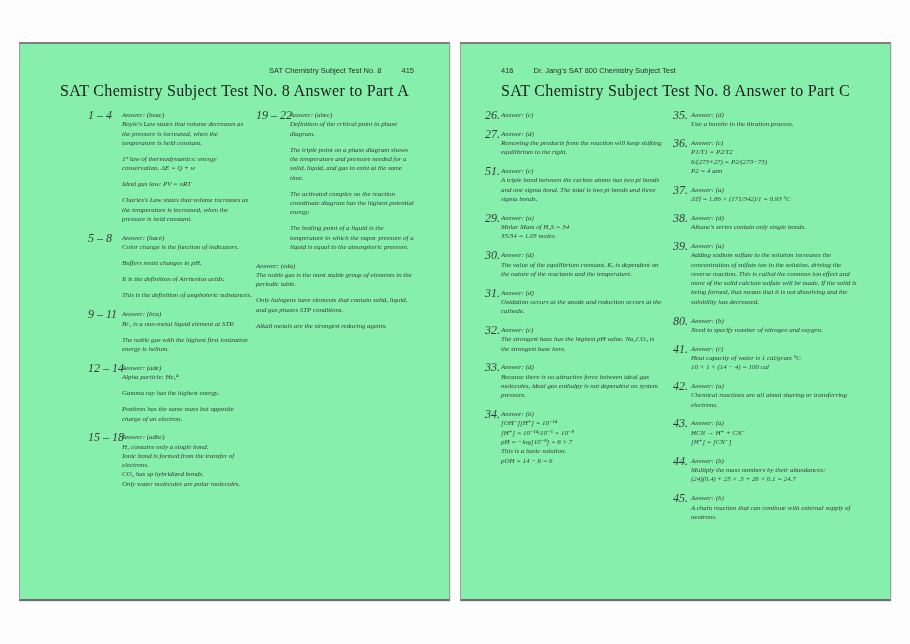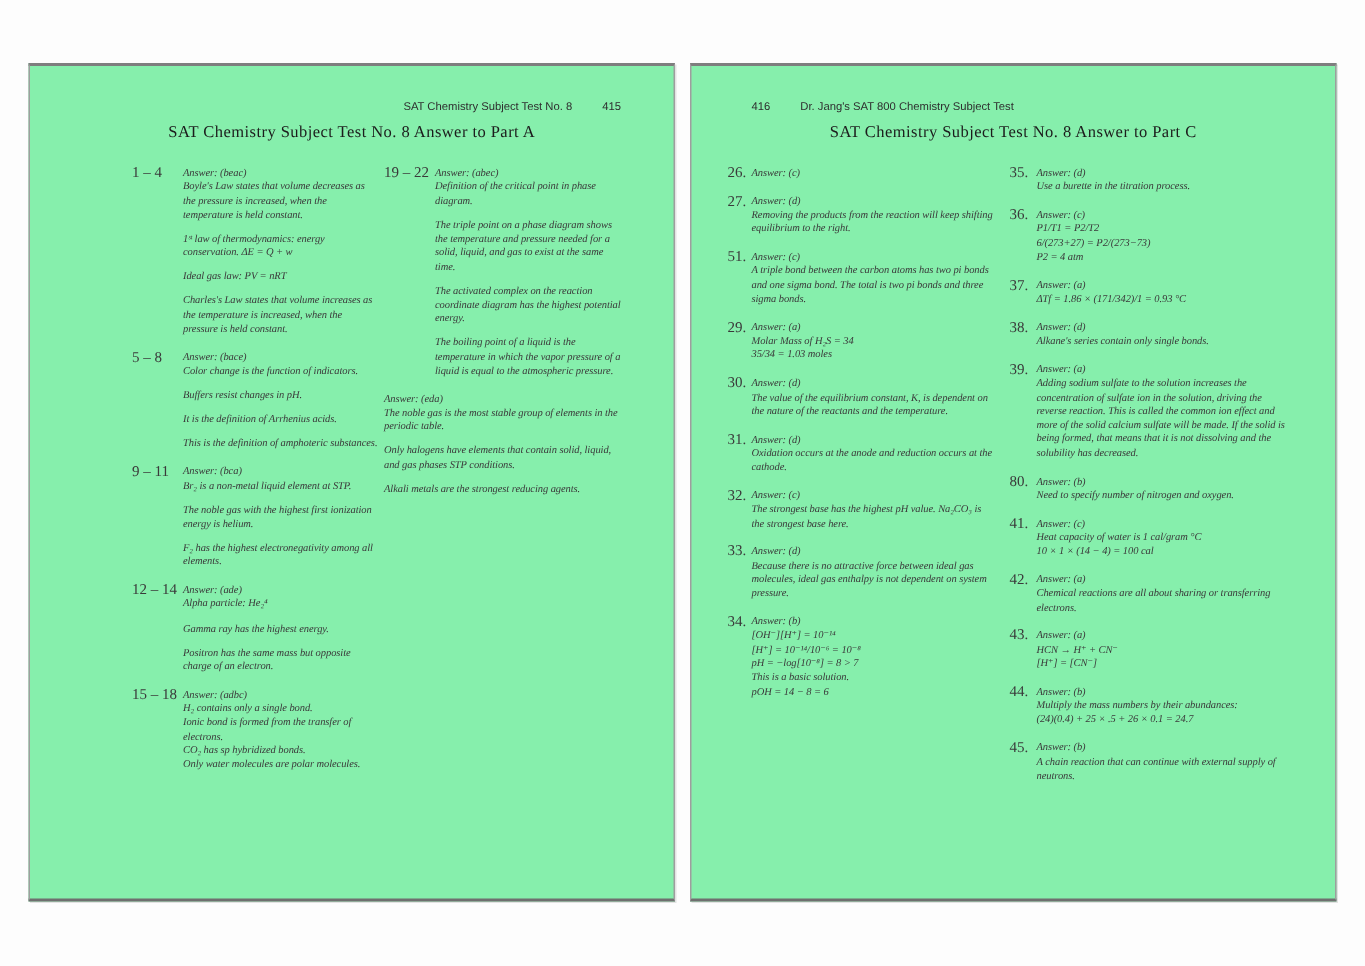--- a/index.html
+++ b/index.html
@@ -42,40 +42,41 @@
   .page-right .page-header { left: 40px; }
   .page-header .hgap { display: inline-block; width: 20px; }
 
   .page-title {
     position: absolute;
     top: 38px;
     left: 0;
     width: 100%;
     text-align: center;
     font-family: "Liberation Serif", "DejaVu Serif", serif;
-    font-size: 11px;
+    font-size: 16px;
     letter-spacing: 0.3px;
     color: #1c1c1c;
     white-space: nowrap;
   }
 
   .cols { position: absolute; top: 67px; left: 0; right: 0; }
   .col  { position: absolute; top: 0; }
 
   
   .col-a1 { left: 68px;  width: 164px; }
   .col-a2 { left: 236px; width: 160px; }
   
   .col-c1 { left: 24px;  width: 178px; }
   .col-c2 { left: 212px; width: 187px; }
 
   .item { display: flex; margin-bottom: 9.5px; }
   .qlabel {
     flex: 0 0 auto;
-    font-size: 10px;
+    font-style: italic;
+    font-size: 12px;
     line-height: 9.3px;
     color: #3a3a3a;
     white-space: nowrap;
   }
   .col-a1 .qlabel, .col-a2 .qlabel { width: 34px; }
   .col-c1 .qlabel { width: 16px; }
   .col-c2 .qlabel { width: 18px; }
   .content { flex: 1 1 auto; min-width: 0; }
   .para {
     font-style: italic;
@@ -120,21 +121,20 @@
               <div class="para">It is the definition of Arrhenius acids.</div>
               <div class="para">This is the definition of amphoteric substances.</div>
             </div>
           </div>
           <div class="item">
             <div class="qlabel">9 – 11</div>
             <div class="content">
               <div class="para ans">Answer: (bca)</div>
               <div class="para">Br₂ is a non-metal liquid element at STP.</div>
               <div class="para">The noble gas with the highest first ionization energy is helium.</div>
-              <div class="para">F₂ has the highest electronegativity among all elements.</div>
             </div>
           </div>
           <div class="item">
             <div class="qlabel">12 – 14</div>
             <div class="content">
               <div class="para ans">Answer: (ade)</div>
               <div class="para">Alpha particle: He₂⁴</div>
               <div class="para">Gamma ray has the highest energy.</div>
               <div class="para">Positron has the same mass but opposite charge of an electron.</div>
             </div>

